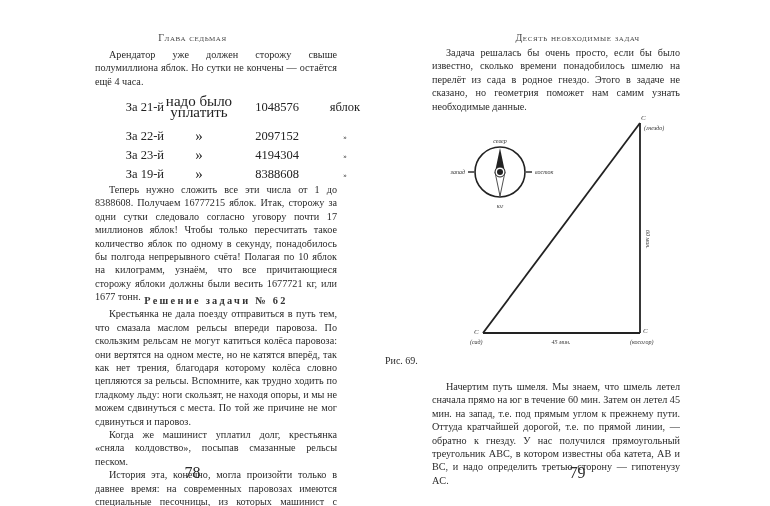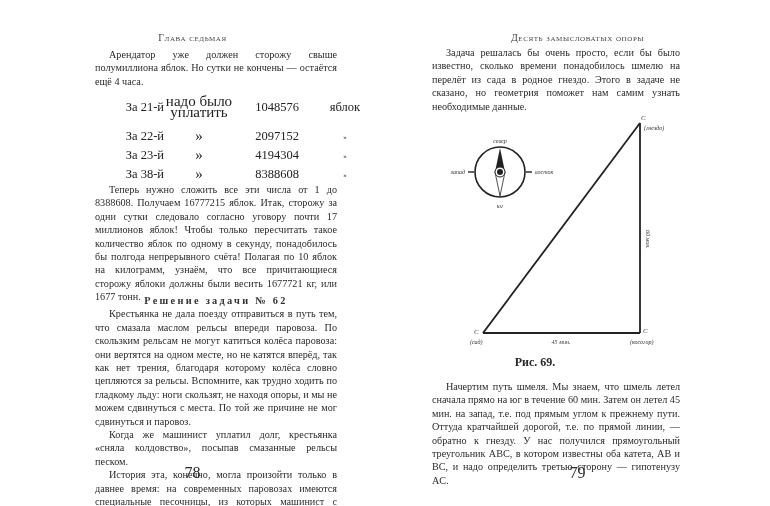--- a/index.html
+++ b/index.html
@@ -20,22 +20,22 @@
   table.apples { position:absolute; left:108px; top:87px; border-collapse:collapse;
                  font-size:12.5px; color:#222; }
   table.apples td { padding:0; height:19px; vertical-align:middle; text-align:center; }
   table.apples td.c1 { width:56px; text-align:right; }
   table.apples td.c2 { width:70px; font-size:15px; line-height:11px; }
   table.apples td.c3 { width:86px; }
   table.apples td.c4 { width:50px; }
   .ditto { font-size:7px; }
   .fig { position:absolute; left:440px; top:110px; }
   .fig svg text { font-family:"Liberation Serif",serif; font-style:italic; fill:#333; }
-  .caption { position:absolute; left:385px; width:300px; top:355px; text-align:center;
-             font-size:12px; font-weight:bold; }
+  .caption { position:absolute; left:385px; width:300px; top:355px; text-align:left;
+             font-size:10px; font-weight:normal; }
 </style>
 </head>
 <body>
 
 <div class="page left">
   <div class="running-head">Глава седьмая</div>
 
   <div class="text" style="top:48px;">
     <p>Арендатор уже должен сторожу свыше полумиллиона яблок. Но сутки не кончены — остаётся ещё 4 часа.</p>
   </div>
@@ -54,21 +54,21 @@
       <td class="c3">2097152</td>
       <td class="c4 ditto">»</td>
     </tr>
     <tr>
       <td class="c1">За 23-й</td>
       <td class="c2 ditto">»</td>
       <td class="c3">4194304</td>
       <td class="c4 ditto">»</td>
     </tr>
     <tr>
-      <td class="c1">За 38-й</td>
+      <td class="c1">За 19-й</td>
       <td class="c2 ditto">»</td>
       <td class="c3">8388608</td>
       <td class="c4 ditto">»</td>
     </tr>
   </tbody>
     </table>
 
   <div class="text" style="top:183px;">
     <p>Теперь нужно сложить все эти числа от 1 до 8388608. Получаем 16777215 яблок. Итак, сторожу за одни сутки следовало согласно уговору почти 17 миллионов яблок! Чтобы только пересчитать такое количество яблок по одному в секунду, понадобилось бы полгода непрерывного счёта! Полагая по 10 яблок на килограмм, узнаём, что все причитающиеся сторожу яблоки должны были весить 1677721 кг, или 1677 тонн.</p>
   </div>
@@ -77,21 +77,21 @@
     <div class="heading">Решение задачи № 62</div>
     <p>Крестьянка не дала поезду отправиться в путь тем, что смазала маслом рельсы впереди паровоза. По скользким рельсам не могут катиться колёса паровоза: они вертятся на одном месте, но не катятся вперёд, так как нет трения, благодаря которому колёса словно цепляются за рельсы. Вспомните, как трудно ходить по гладкому льду: ноги скользят, не находя опоры, и мы не можем сдвинуться с места. По той же причине не мог сдвинуться и паровоз.</p>
     <p>Когда же машинист уплатил долг, крестьянка «сняла колдовство», посыпав смазанные рельсы песком.</p>
     <p>История эта, конечно, могла произойти только в давнее время: на современных паровозах имеются специальные песочницы, из которых машинист с помощью особого приспособления высыпает песок на рельсы, когда они становятся скользкими, например, от дождя.</p>
   </div>
 
   <div class="pagenum">78</div>
 </div>
 
 <div class="page right">
-  <div class="running-head">Десять замысловатых опоры</div>
+  <div class="running-head">Десять необходимые задач</div>
 
   <div class="text" style="top:46px;">
     <p>Задача решалась бы очень просто, если бы было известно, сколько времени понадобилось шмелю на перелёт из сада в родное гнездо. Этого в задаче не сказано, но геометрия поможет нам самим узнать необходимые данные.</p>
   </div>
 
   <div class="text" style="top:380px;">
     <p>Начертим путь шмеля. Мы знаем, что шмель летел сначала прямо на юг в течение 60 мин. Затем он летел 45 мин. на запад, т.е. под прямым углом к прежнему пути. Оттуда кратчайшей дорогой, т.е. по прямой линии, — обратно к гнезду. У нас получился прямоугольный треугольник ABC, в котором известны оба катета, AB и BC, и надо определить третью сторону — гипотенузу AC.</p>
   </div>
 
   <div class="pagenum">79</div>

